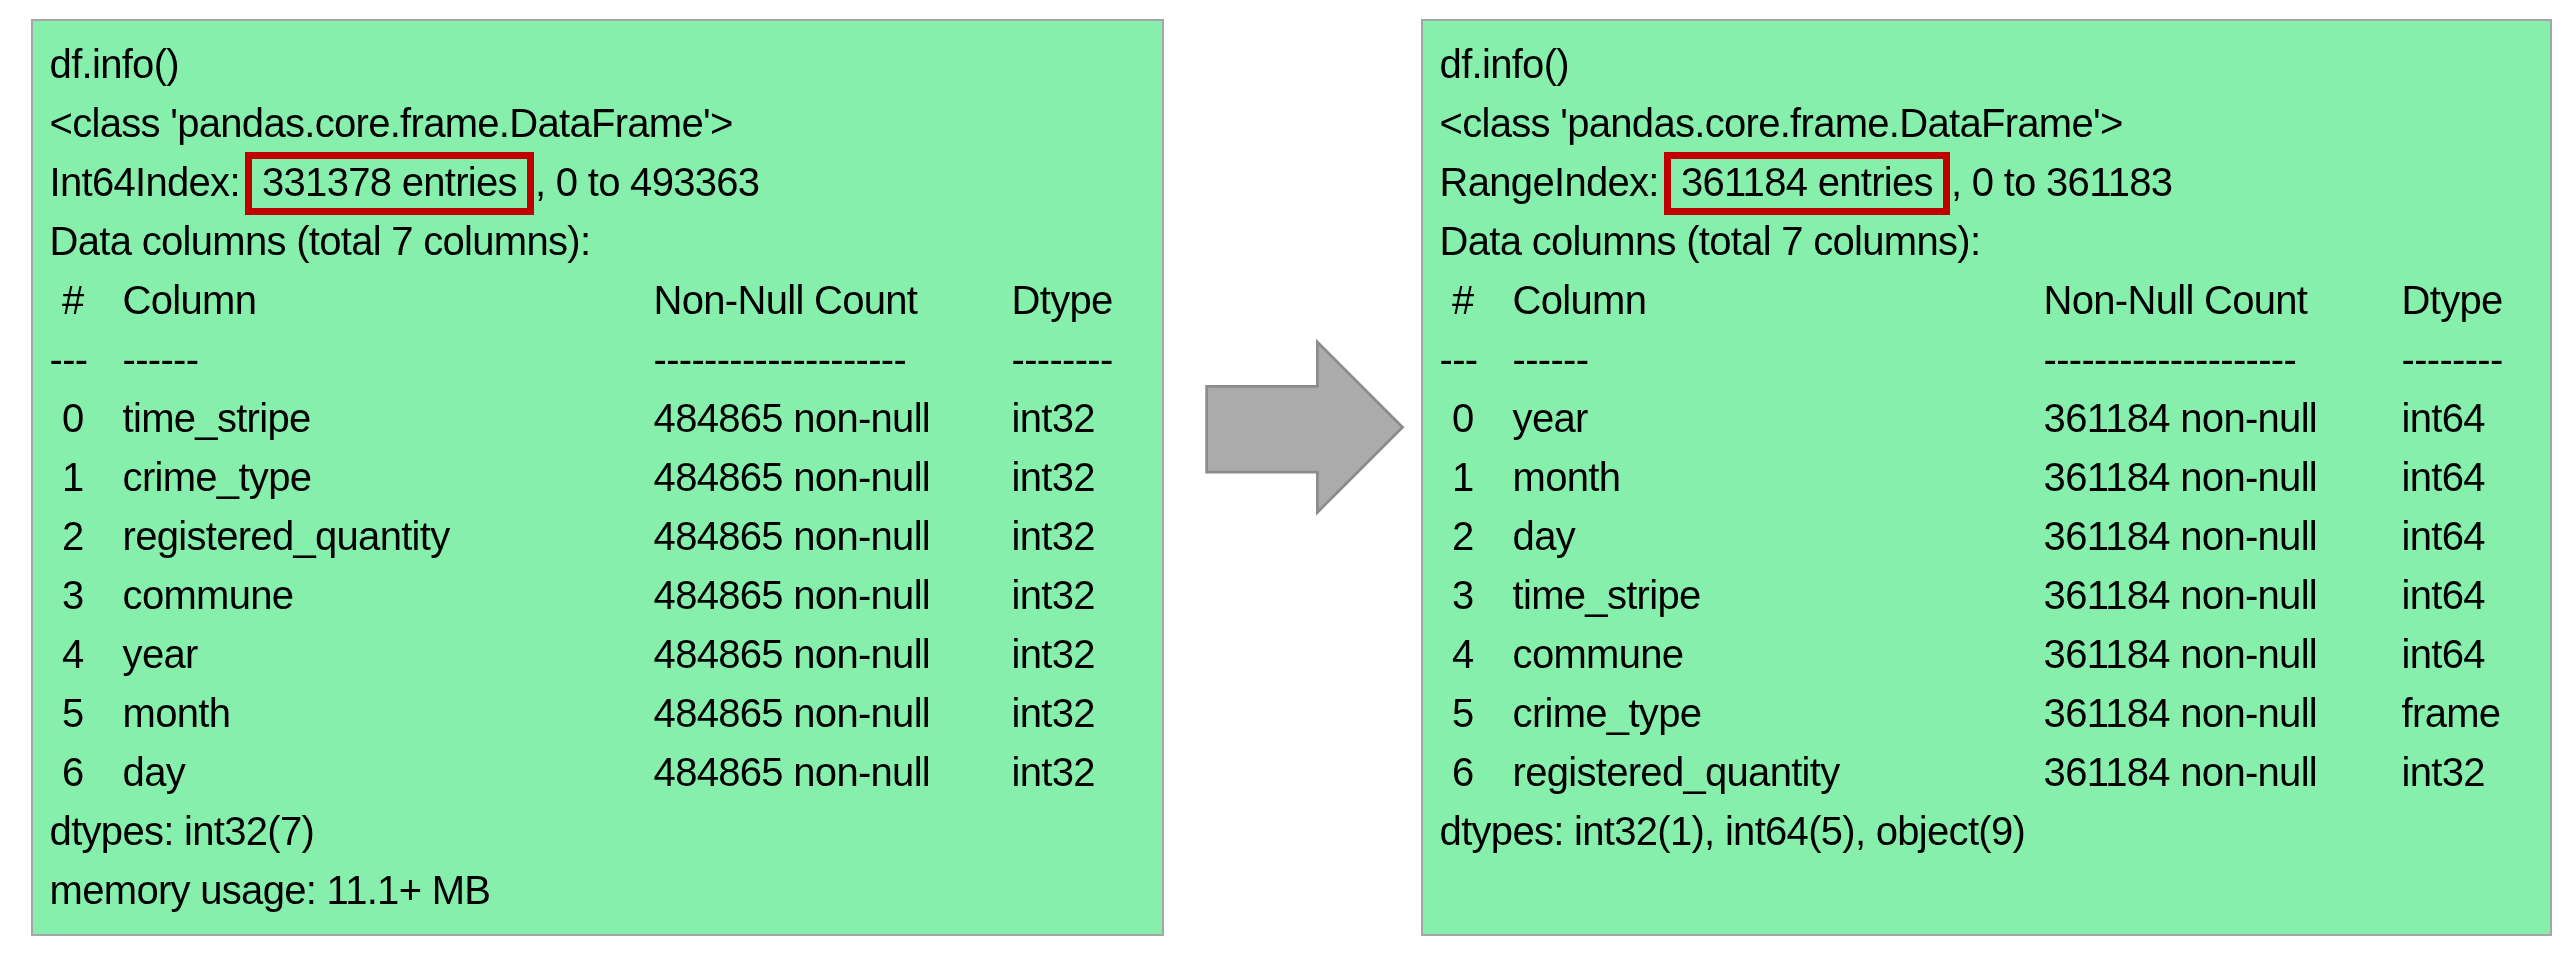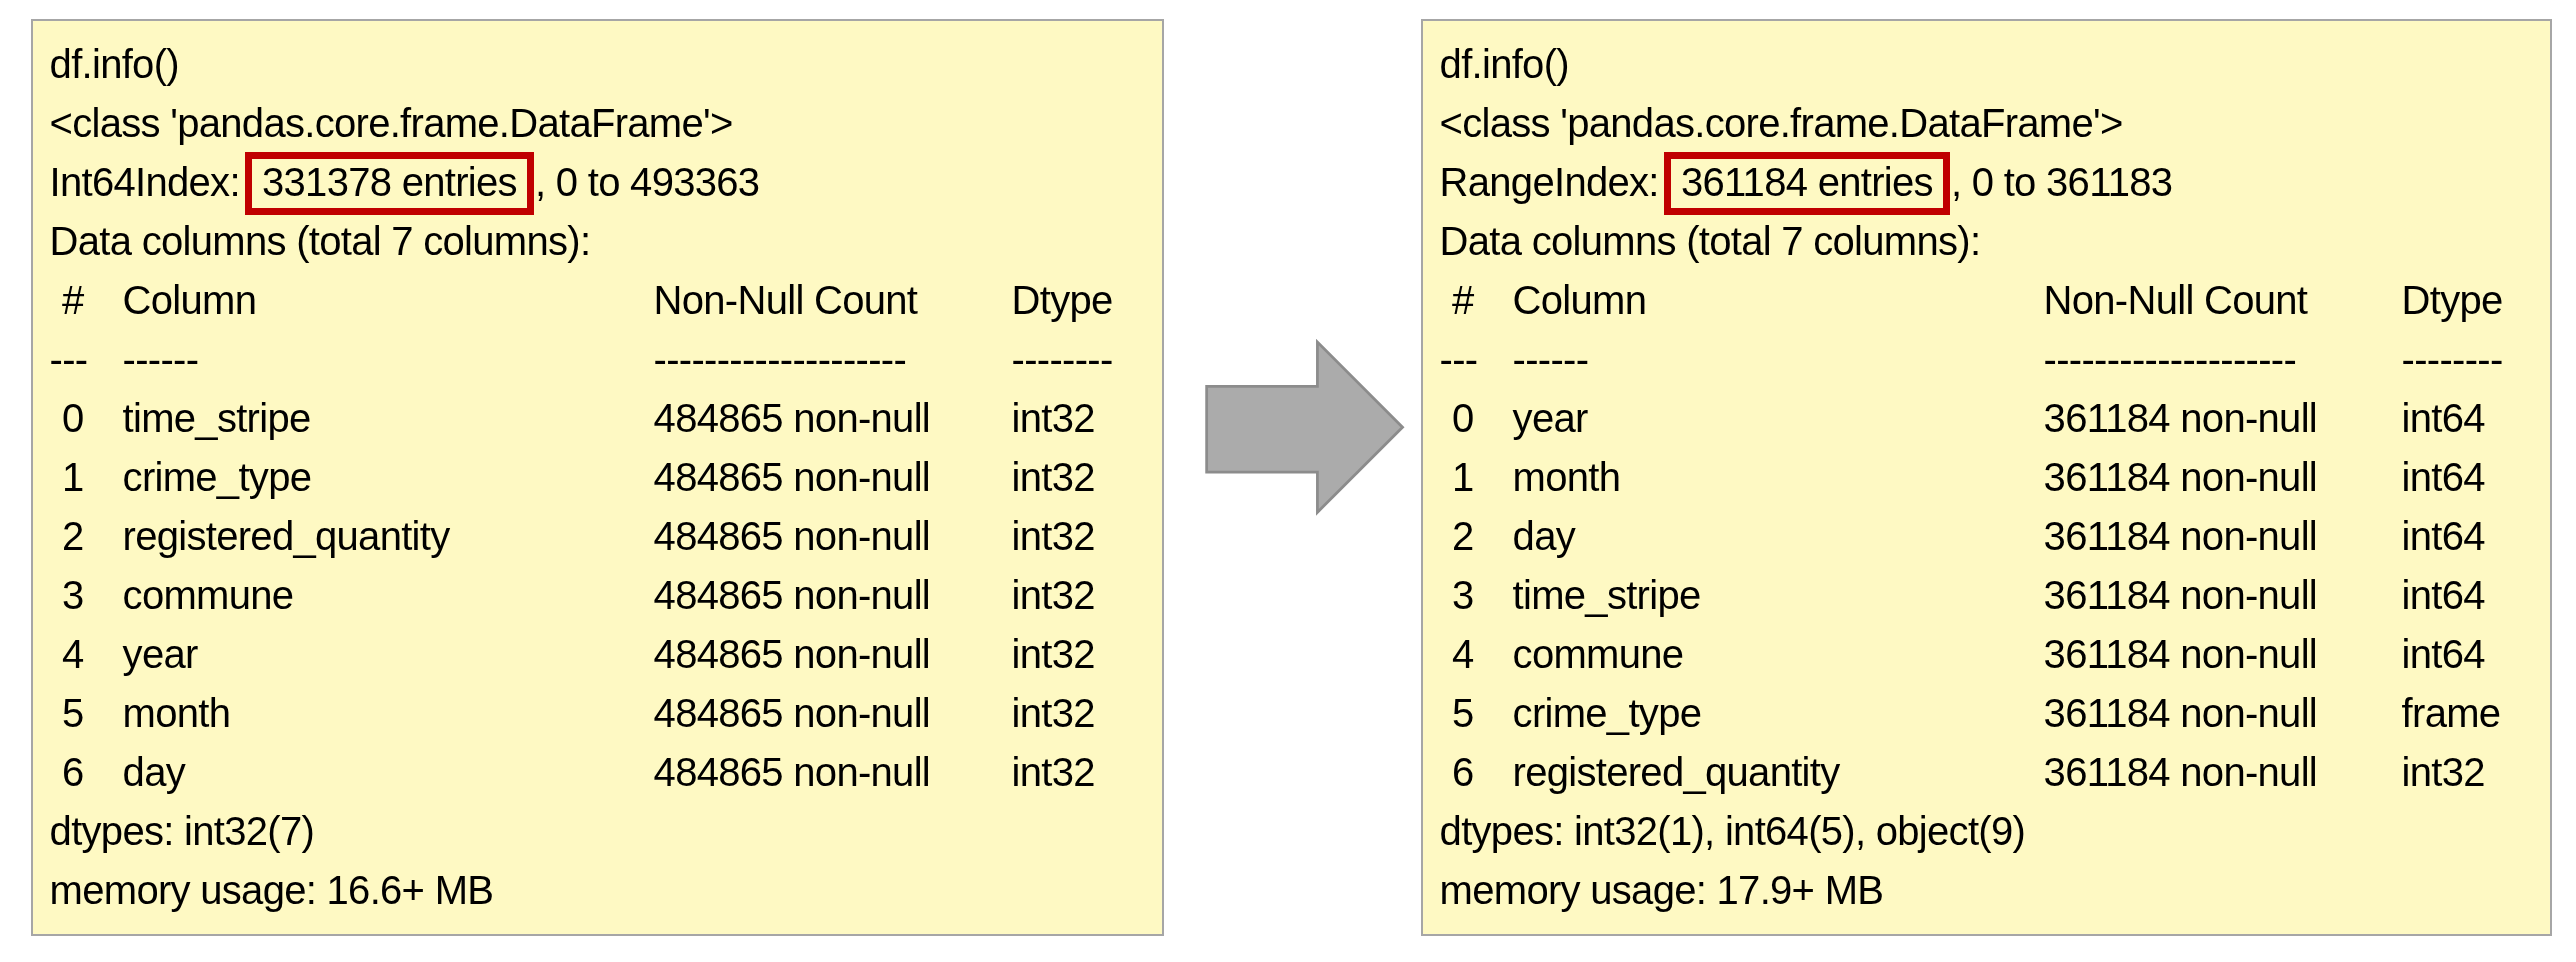--- a/index.html
+++ b/index.html
@@ -17,21 +17,21 @@
     font-family:"Liberation Sans","DejaVu Sans",sans-serif;
     color:var(--text);
     overflow:hidden;
   }
   .panel{
     position:absolute;
     top:19.4px;
     height:917px;
     border:2.1px solid var(--panel-border);
     box-sizing:border-box;
-    background:#fef9c3;
+    background:#86efac;
     padding:14px 0 0 16.6px;
     overflow:hidden;
   }
   #panel-left{left:31px;width:1133px;}
   #panel-right{left:1421px;width:1131px;}
   .line{
     height:59px;
     line-height:59px;
     font-size:40px;
     letter-spacing:-0.7px;
@@ -113,21 +113,21 @@
     <div class="c4">int32</div>
   </div>
   <div class="line trow">
     <div class="c1">6</div>
     <div class="c2">day</div>
     <div class="c3">484865 non-null</div>
     <div class="c4">int32</div>
   </div>
 
   <div class="line">dtypes: int32(7)</div>
-  <div class="line">memory usage: 16.6+ MB</div>
+  <div class="line">memory usage: 11.1+ MB</div>
 </div>
 
 <svg id="arrow-svg" width="2576" height="963" viewBox="0 0 3721 1391">
   <polygon points="1743,558 1903,558 1903,494 2026,617 1903,740 1903,682 1743,682" style="fill:var(--arrow-fill);stroke:var(--arrow-stroke);stroke-width:4;"></polygon>
 </svg>
 
 <div class="panel" id="panel-right">
   <div class="line">df.info()</div>
   <div class="line">&lt;class 'pandas.core.frame.DataFrame'&gt;</div>
   <div class="line"><span>RangeIndex:</span><span class="hl">361184 entries</span><span>, 0 to 361183</span></div>
@@ -183,15 +183,14 @@
     <div class="c4">frame</div>
   </div>
   <div class="line trow">
     <div class="c1">6</div>
     <div class="c2">registered_quantity</div>
     <div class="c3">361184 non-null</div>
     <div class="c4">int32</div>
   </div>
 
   <div class="line">dtypes: int32(1), int64(5), object(9)</div>
-  <div class="line">memory usage: 17.9+ MB</div>
 </div>
 
 
 </body></html>

